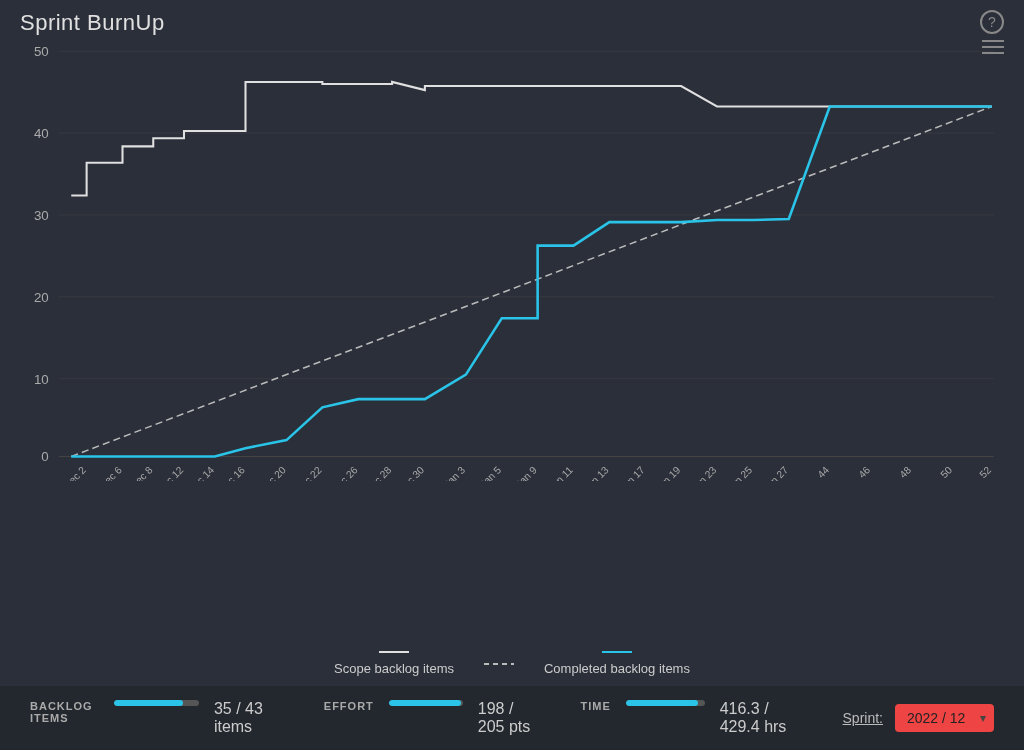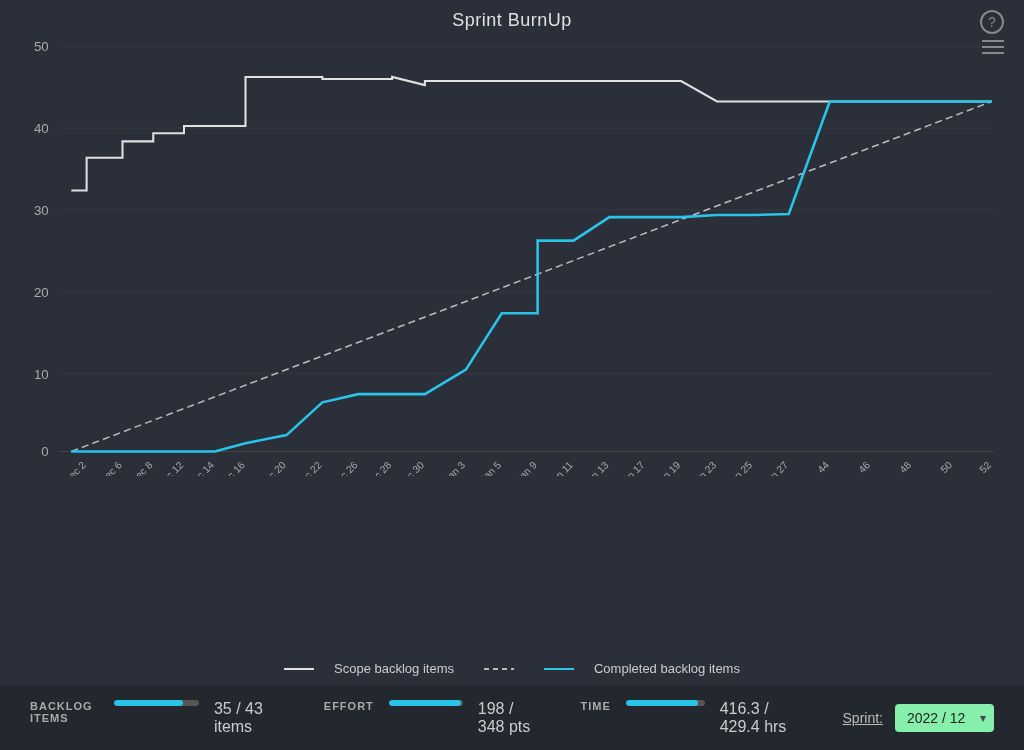--- a/index.html
+++ b/index.html
@@ -12,23 +12,22 @@
       overflow: hidden;
       display: flex;
       flex-direction: column;
     }
     .chart-container {
       flex: 1;
       position: relative;
       padding: 10px 20px 0 20px;
     }
     .chart-title {
-      text-align: center;
       color: #e0e0e0;
-      font-size: 18px;
+      font-size: 22px;
       font-weight: 400;
       margin-bottom: 5px;
       letter-spacing: 0.5px;
     }
     .help-icon {
       position: absolute;
       top: 10px;
       right: 20px;
       width: 24px;
       height: 24px;
@@ -66,21 +65,22 @@
       justify-content: center;
       align-items: center;
       gap: 30px;
       padding: 8px 0 10px 0;
       font-size: 13px;
       color: #ccc;
     }
     .legend-item {
       display: flex;
       align-items: center;
-      gap: 20px;
+      gap: 8px;
+      flex-direction: column;
     }
     .legend-line-solid {
       width: 30px;
       height: 2px;
       background: #e0e0e0;
     }
     .legend-line-dashed {
       width: 30px;
       height: 2px;
       background: repeating-linear-gradient(to right, #bbb 0, #bbb 5px, transparent 5px, transparent 9px);
@@ -129,21 +129,21 @@
     .sprint-section {
       margin-left: auto;
       display: flex;
       align-items: center;
       gap: 12px;
       font-size: 14px;
       color: #bbb;
       text-decoration: underline;
     }
     .sprint-dropdown {
-      background: #86efac;
+      background: #ef4444;
       color: #222;
       border: none;
       border-radius: 4px;
       padding: 6px 28px 6px 12px;
       font-size: 14px;
       appearance: none;
       -webkit-appearance: none;
       cursor: pointer;
       position: relative;
     }
@@ -327,21 +327,21 @@
       <span>35</span> / <span>43</span> <span>items</span>
     </span>
   </div>
 
   <div class="metric">
     <span class="metric-label">EFFORT</span>
     <div class="progress-bar-bg">
       <div class="progress-bar-fill" style="width:97%"></div>
     </div>
     <span class="metric-value">
-      <span>198</span> / <span>348</span> <span>pts</span>
+      <span>198</span> / <span>205</span> <span>pts</span>
     </span>
   </div>
 
   <div class="metric">
     <span class="metric-label">TIME</span>
     <div class="progress-bar-bg">
       <div class="progress-bar-fill" style="width:92%"></div>
     </div>
     <span class="metric-value">
       <span>416.3</span> / <span>429.4</span> <span>hrs</span>

